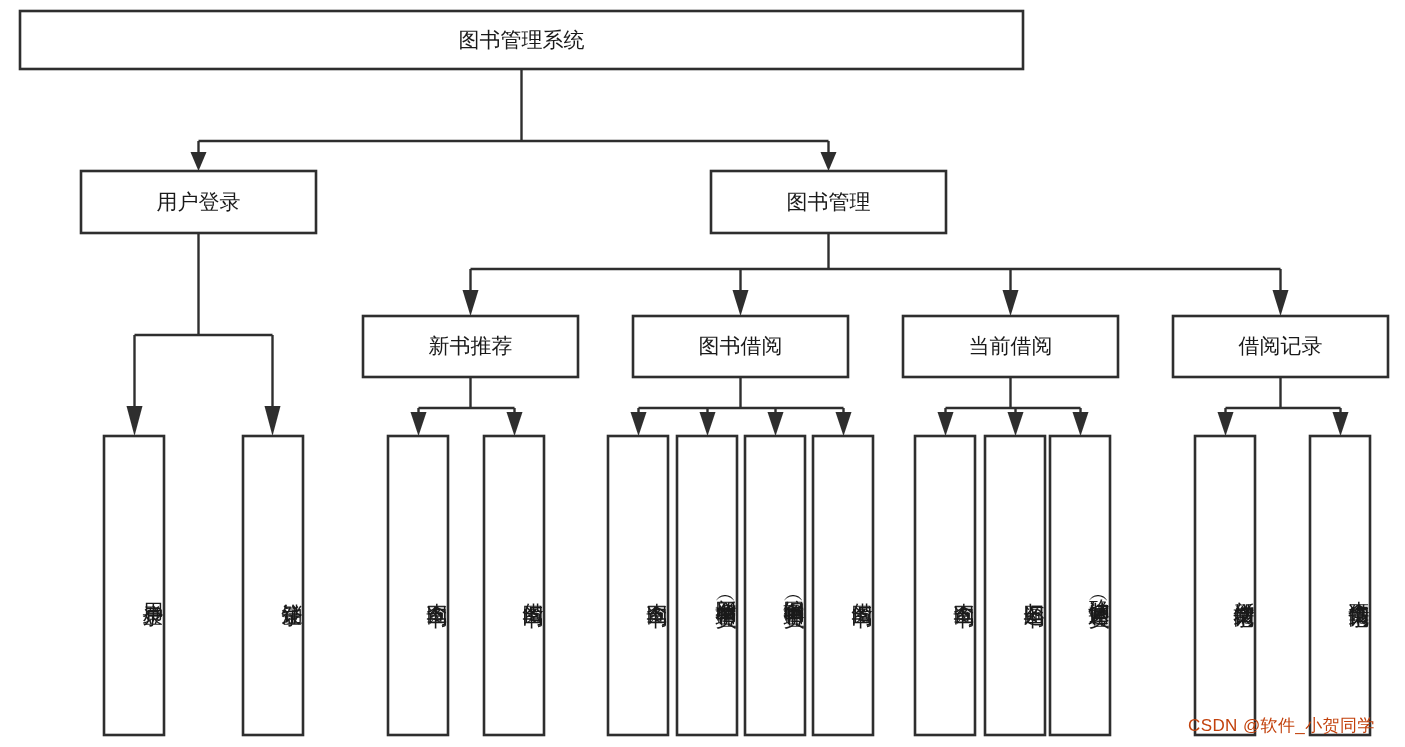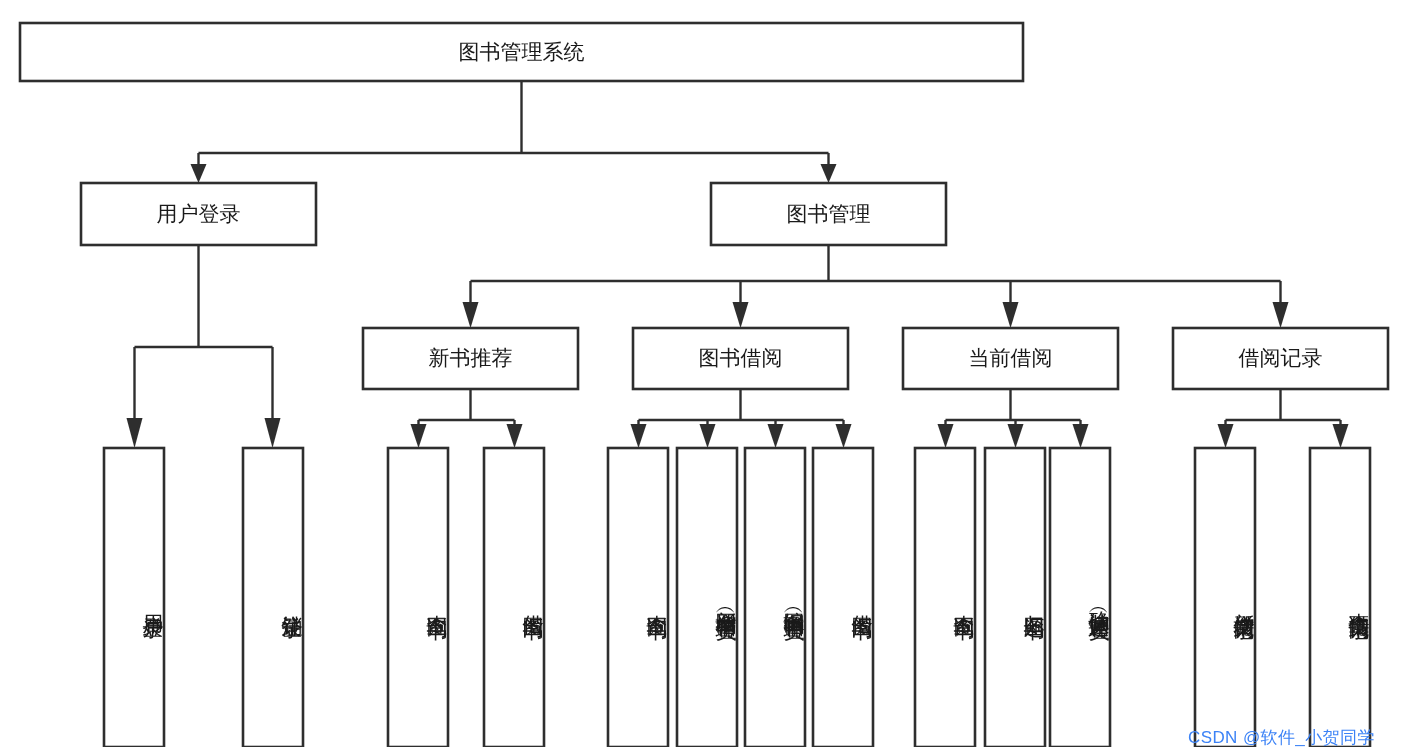--- a/index.html
+++ b/index.html
@@ -11,21 +11,20 @@
     width: 1405px;
     height: 747px;
     font-family: "Liberation Sans", "DejaVu Sans", sans-serif;
     overflow: hidden;
   }
   #diagram-root {
     position: relative;
     width: 1405px;
     height: 539px;
     background: #ffffff;
-    margin-top: 12px;
   }
   svg#tree-svg {
     position: absolute;
     top: 0;
     left: 0;
     width: 1405px;
     height: 747px;
   }
   .node-rect {
     fill: #ffffff;
@@ -62,21 +61,21 @@
     justify-content: center;
     white-space: nowrap;
     pointer-events: none;
   }
   .watermark {
     position: absolute;
     left: 1188px;
     top: 714px;
     font-family: "Liberation Sans", "DejaVu Sans", sans-serif;
     font-size: 17px;
-    color: #3b82f6;
+    color: #c2410c;
     white-space: nowrap;
     letter-spacing: 0.4px;
   }
 </style>
 </head>
 <body>
 
 <div id="diagram-root">
 
   <svg id="tree-svg" viewBox="0 0 1405 747">

